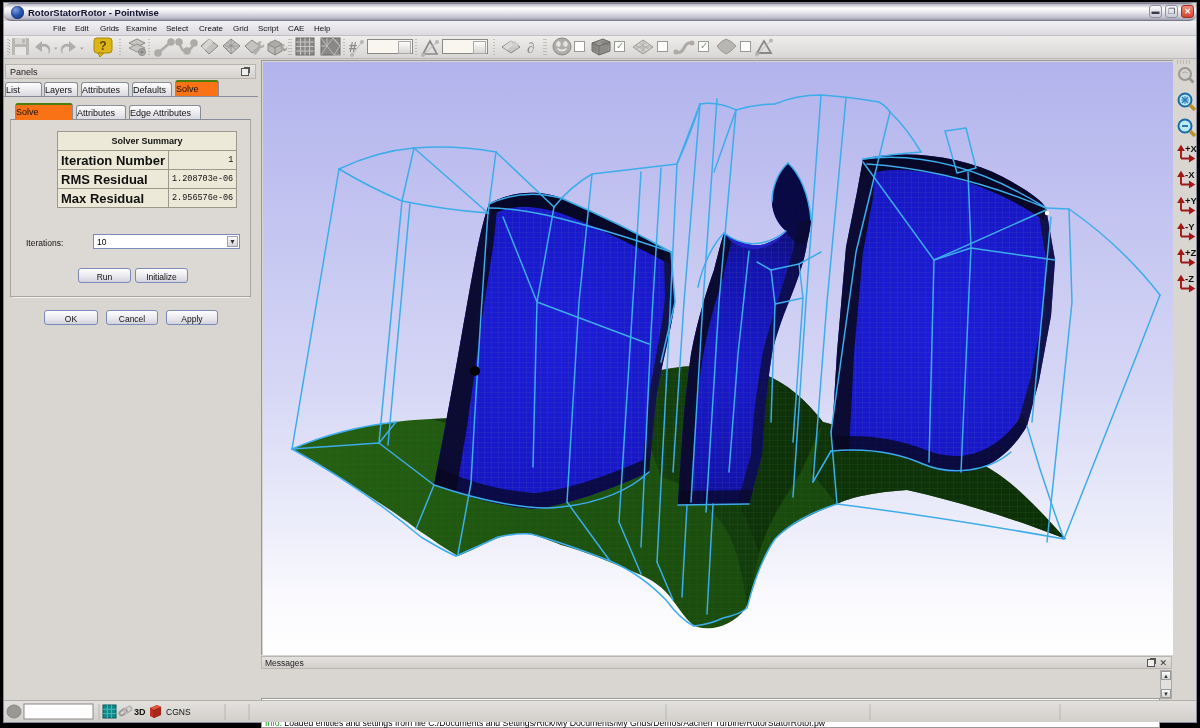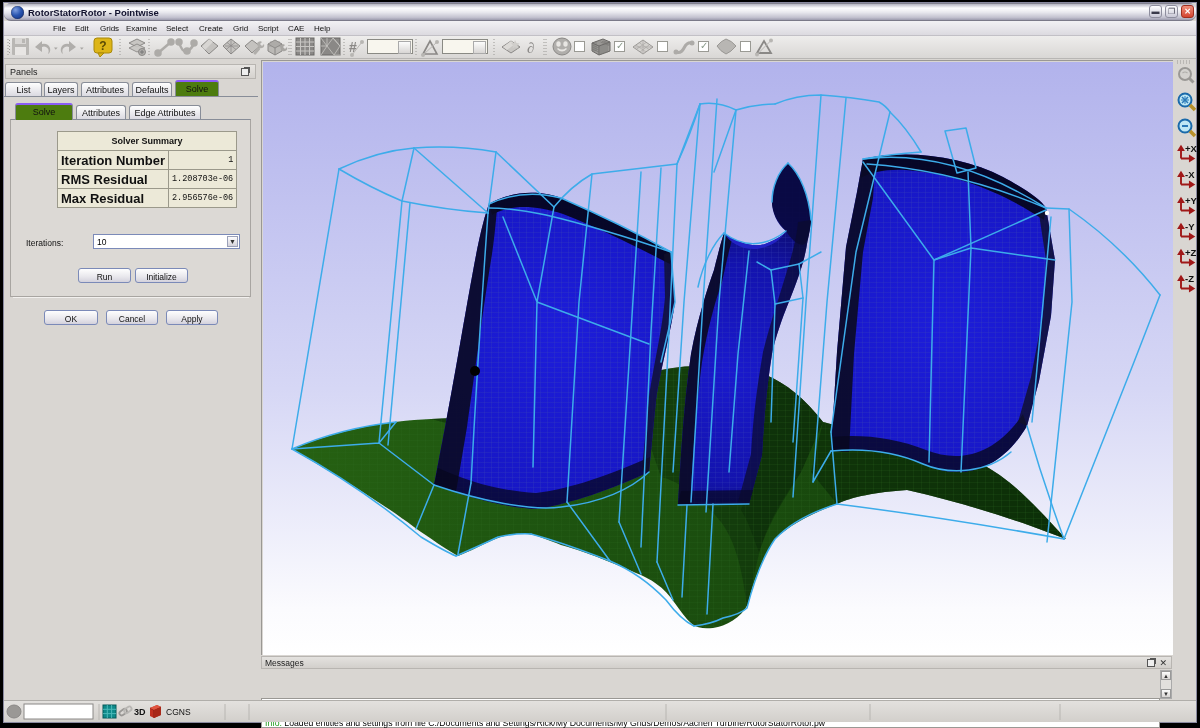--- a/index.html
+++ b/index.html
@@ -36,22 +36,22 @@
 .cbx.chk:after { content:"\2713"; position:absolute; left:1px; top:-2px; font-size:10px; color:#8a9a8a; }
 
 #leftpanel { position:absolute; left:0; top:56px; width:254px; height:641px; background:#d9d6d2; }
 #paneltitle { position:absolute; left:1px; top:5px; width:251px; height:15px;
   background:linear-gradient(to bottom,#e7e5e2,#d5d2ce); border:1px solid #b8b5b1;
   font-size:9px; color:#222; padding:2px 0 0 4px; }
 #floatico { position:absolute; right:6px; top:3px; width:8px; height:8px; border:1px solid #555; background:#eee; box-shadow:2px -2px 0 -1px #555; }
 .tabrow { position:absolute; }
 .tab { position:absolute; top:2px; height:15px; background:linear-gradient(to bottom,#fefefe,#d8d7df);
   border:1px solid #888d98; border-bottom:none; border-radius:3px 3px 0 0;
-  font-size:9px; color:#111; text-align:center; white-space:nowrap; overflow:hidden; padding-top:2px; }
-.tab.active { background:#4d7c0f; border-top:2px solid #8b5cf6; height:17px; top:0; z-index:3; }
+  font-size:9px; color:#111; text-align:left; white-space:nowrap; overflow:hidden; padding-top:2px; }
+.tab.active { background:#f97316; border-top:2px solid #4d7c0f; height:17px; top:0; z-index:3; }
 #tabs1 { left:0; top:21px; width:254px; height:17px; }
 #tabs1 .b { position:absolute; left:0; top:16px; width:254px; height:1px; background:#888d98; z-index:4; }
 #tabs2 { left:11px; top:44px; width:247px; height:17px; }
 #tabpage { position:absolute; left:6px; top:60px; width:241px; height:178px;
   border:1px solid #a8a5a1; border-top:1px solid #888d98; background:#dcd9d5; }
 
 #stable { position:absolute; left:46px; top:11px; width:150px; border-collapse:collapse;
   background:#ece9d8; font-size:9px; color:#111; }
 #stable td { border:1px solid #9b998b; padding:0 3px; height:19px; white-space:nowrap; }
 #stable .hd { text-align:center; font-weight:bold; }

